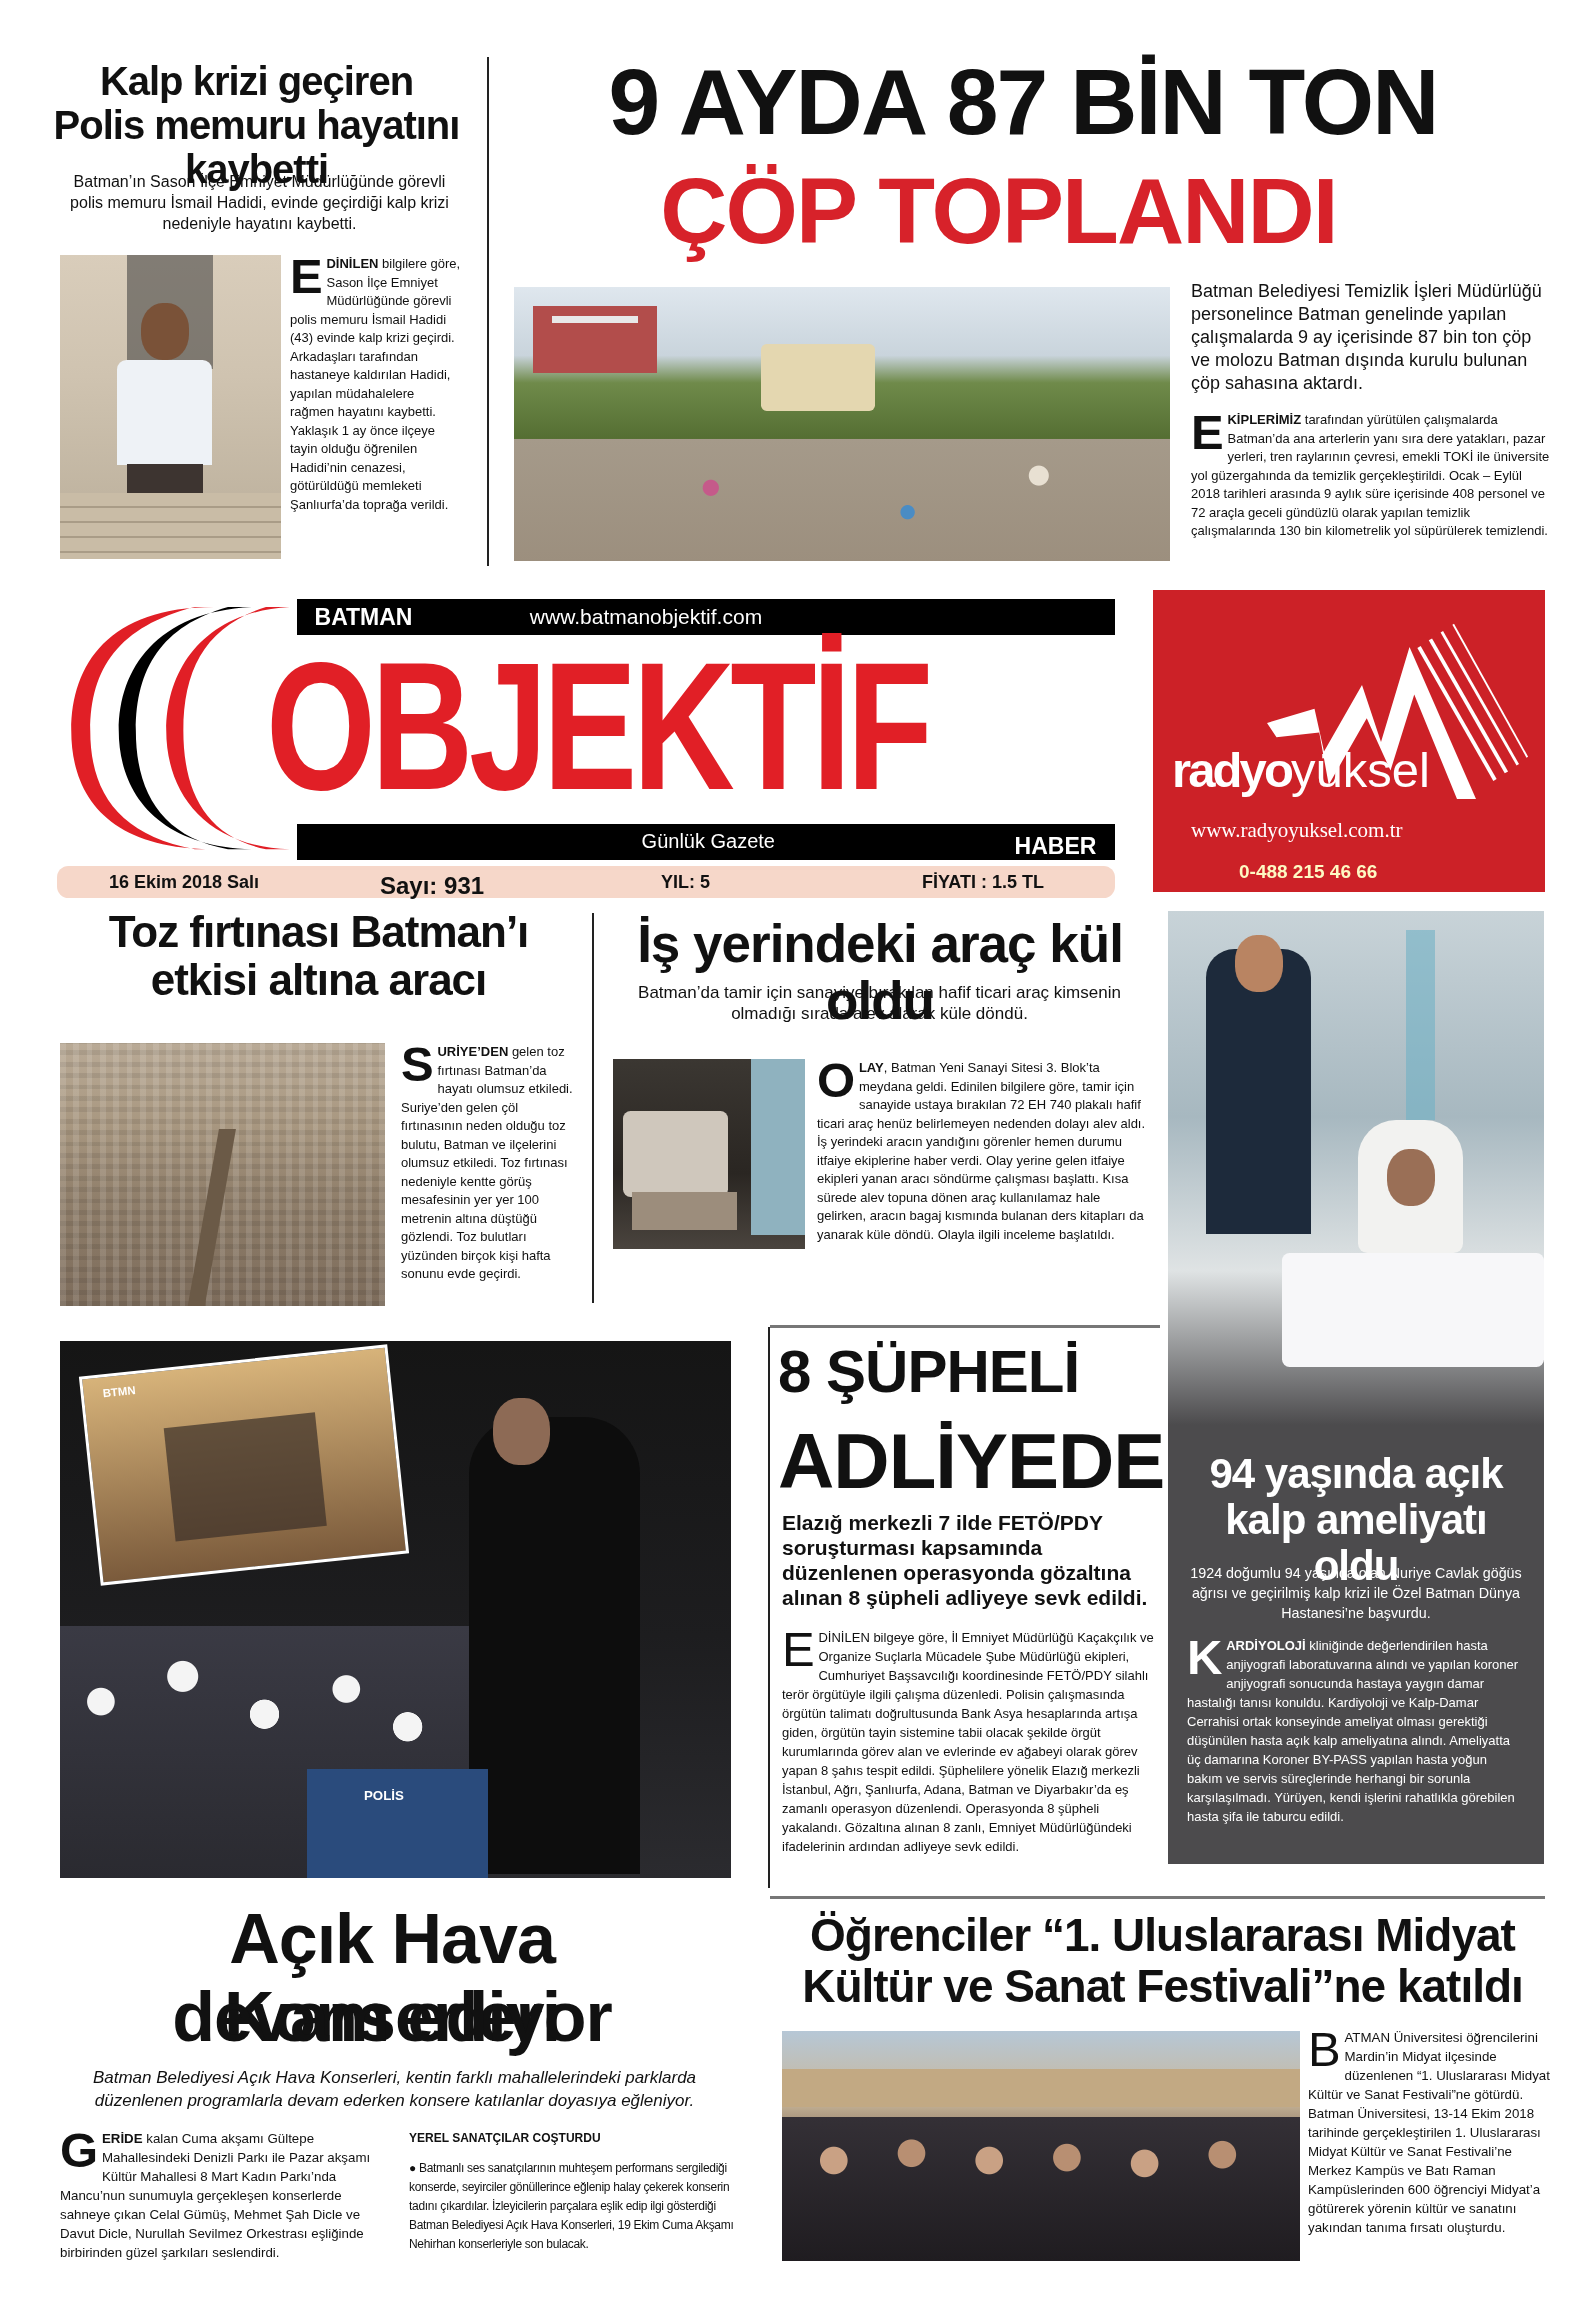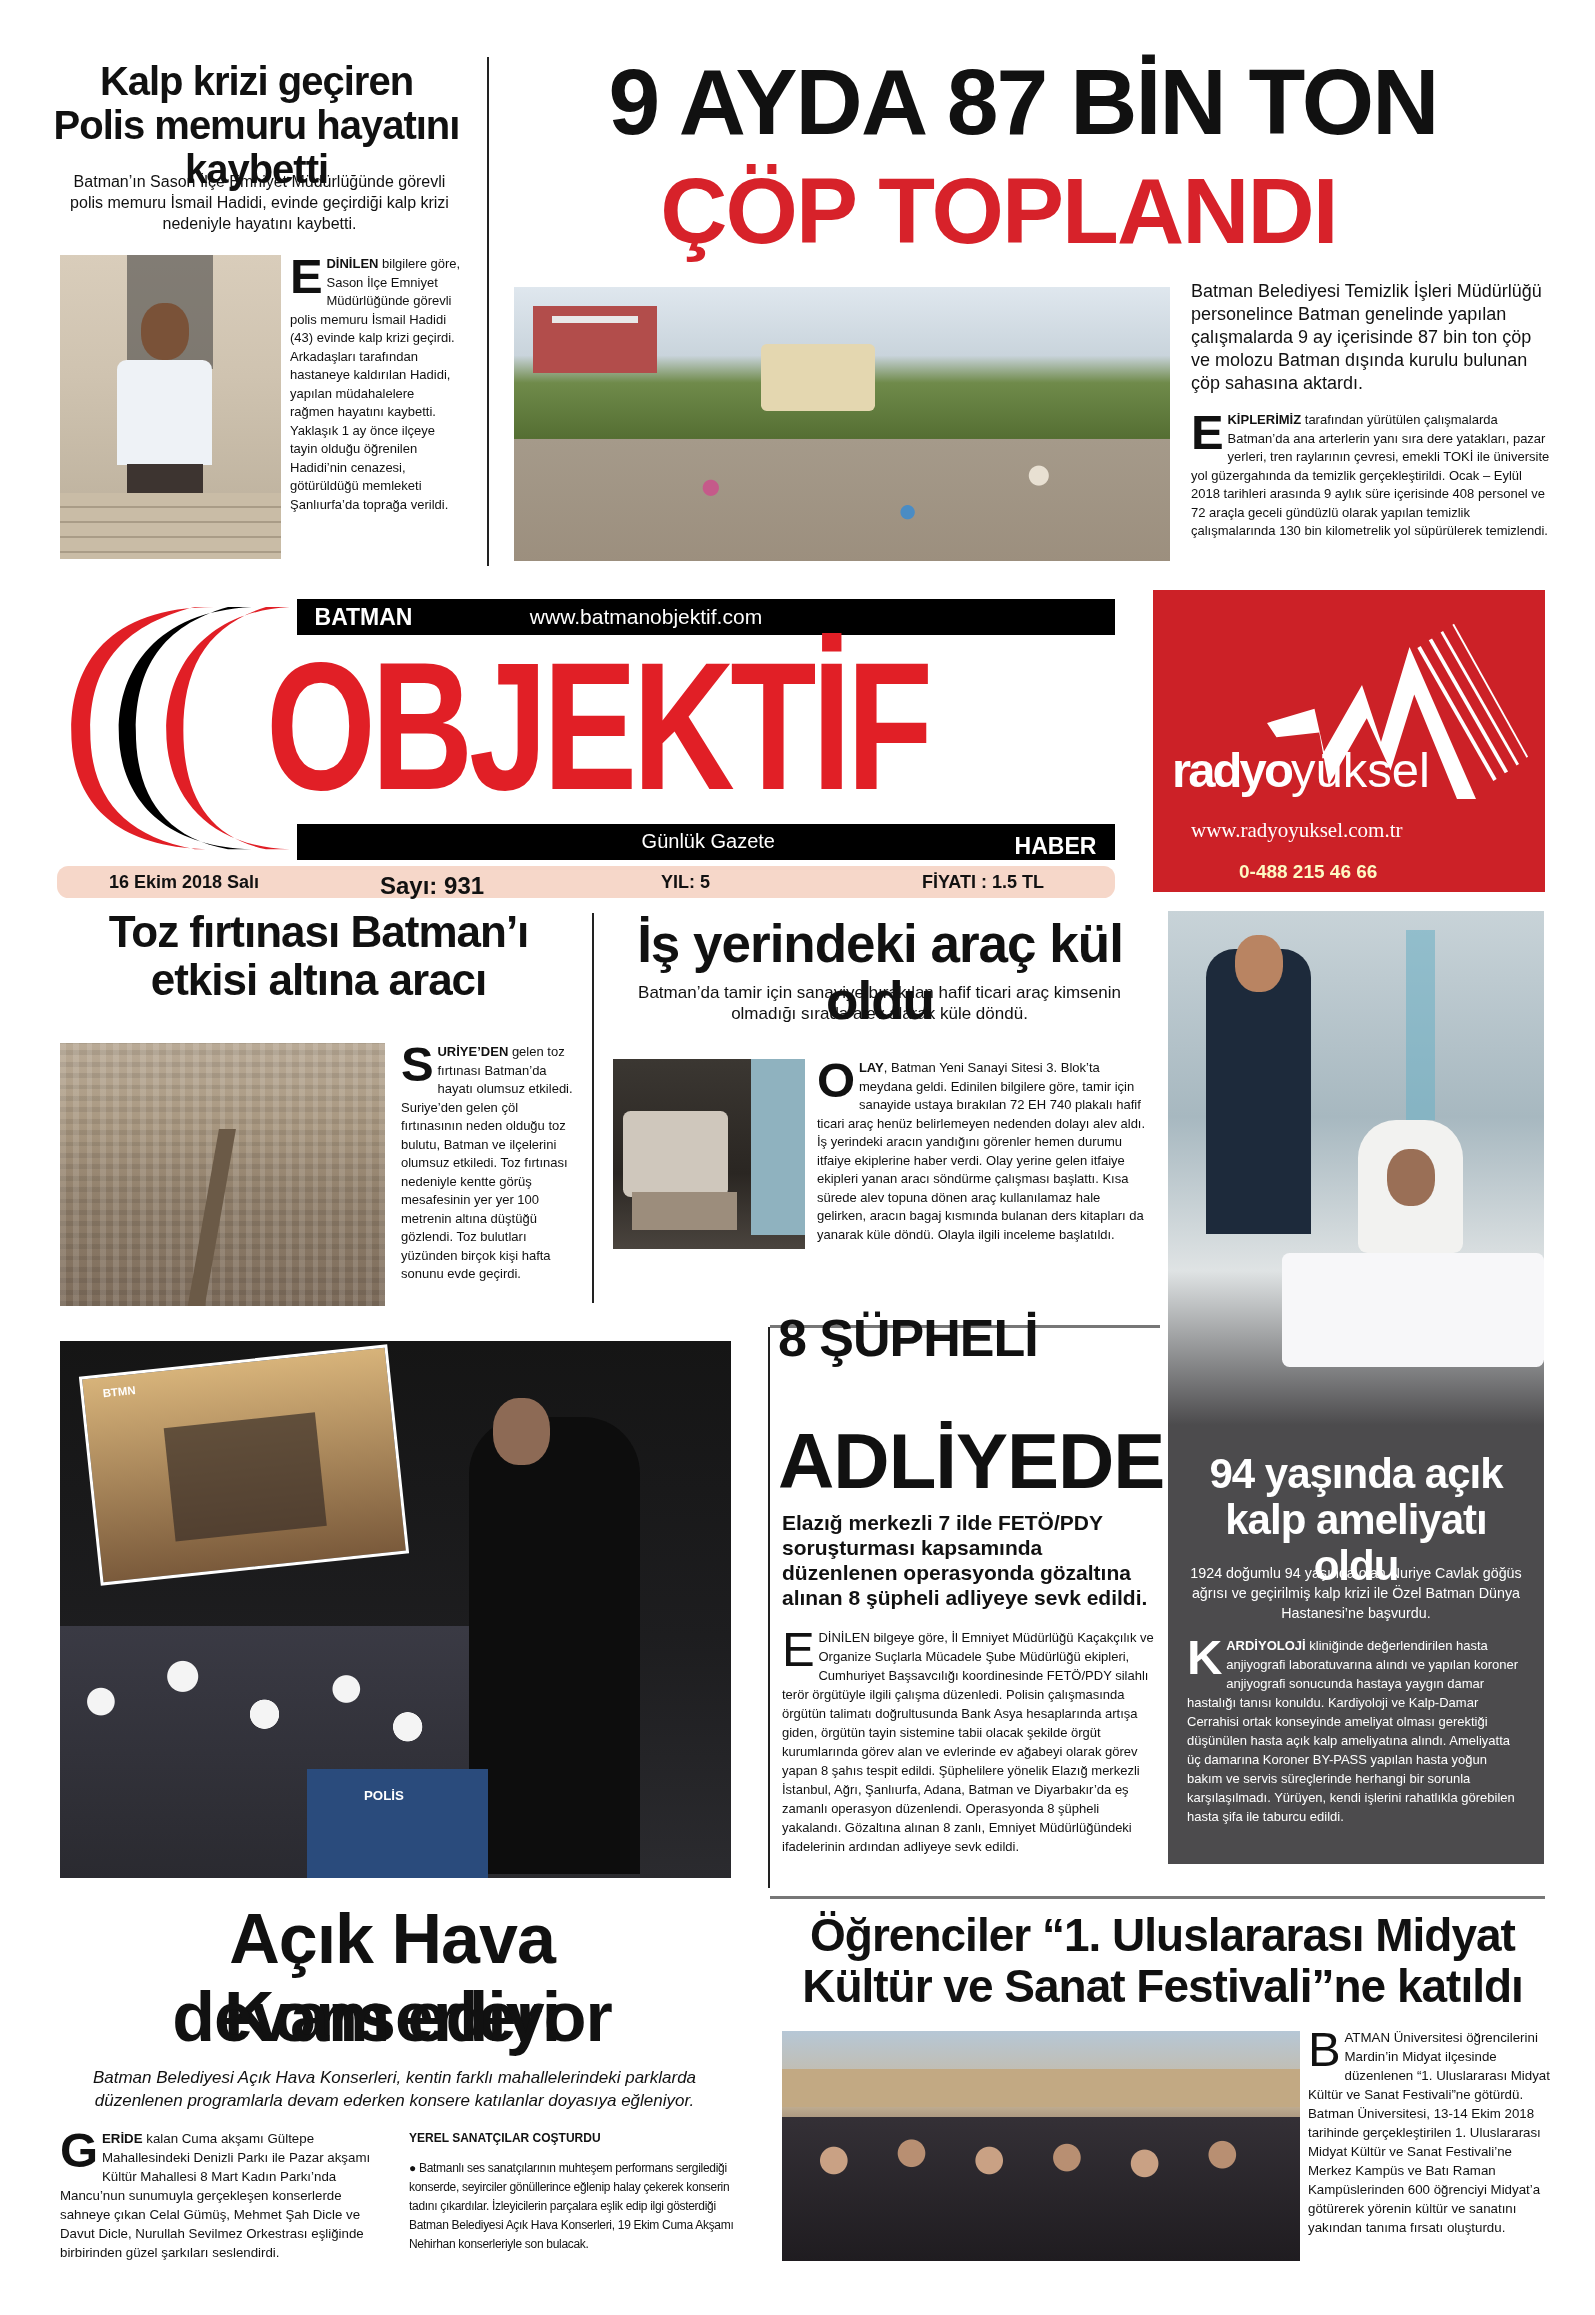--- a/index.html
+++ b/index.html
@@ -126,21 +126,21 @@
     <div style="position:absolute;left:76px;top:57px;width:152px;height:114px;background:#3a2f28;opacity:.7"></div>
     <div style="position:absolute;left:19px;top:9.5px;color:#fff;font-size:11.4px;font-weight:bold;">BTMN</div>
   </div>
   <div style="position:absolute;left:409px;top:76px;width:171px;height:457px;background:#0d0d0d;border-radius:57px 57px 0 0;"></div>
   <div style="position:absolute;left:433px;top:57px;width:57px;height:67px;background:#8d6a55;border-radius:45%;"></div>
   <div style="position:absolute;left:0;top:285px;width:409px;height:252px;background:radial-gradient(circle at 10% 30%,#f4f4f4 0 13.3px,transparent 14.3px),radial-gradient(circle at 30% 20%,#f4f4f4 0 15px,transparent 16px),radial-gradient(circle at 50% 35%,#f4f4f4 0 14.3px,transparent 15px),radial-gradient(circle at 70% 25%,#f4f4f4 0 13.3px,transparent 14.3px),radial-gradient(circle at 85% 40%,#f4f4f4 0 14.3px,transparent 15px),linear-gradient(180deg,#3a3a44,#2a2a30);"></div>
   <div style="position:absolute;left:247px;top:428px;width:181px;height:109px;background:#2a4b7c;"></div>
   <div style="position:absolute;left:304px;top:447px;color:#fff;font-size:13.3px;font-weight:bold;">POLİS</div>
 </div>
 
-<div class="abs" style="left:778px;top:1294px;width:380px;font-weight:900;font-size:52px;line-height:88px;letter-spacing:-1px;">8 ŞÜPHELİ</div>
+<div class="abs" style="left:778px;top:1328px;width:380px;font-weight:900;font-size:60px;line-height:88px;letter-spacing:-1px;">8 ŞÜPHELİ</div>
 <div class="abs" style="left:778px;top:1417px;width:380px;font-weight:900;font-size:78px;line-height:88px;letter-spacing:-1px;">ADLİYEDE</div>
 <div class="abs" style="left:782px;top:1510px;width:376px;font-weight:bold;font-size:21px;line-height:25px;">Elazığ merkezli 7 ilde FETÖ/PDY soruşturması kapsamında düzenlenen operasyonda gözaltına alınan 8 şüpheli adliyeye sevk edildi.</div>
 <div class="abs body" style="left:782px;top:1628px;width:376px;font-size:13px;line-height:19px;">
   <span class="drop" style="font-weight:normal;">E</span><span>DİNİLEN</span><span> bilgeye göre, İl Emniyet Müdürlüğü Kaçakçılık ve Organize Suçlarla Mücadele Şube Müdürlüğü ekipleri, Cumhuriyet Başsavcılığı koordinesinde FETÖ/PDY silahlı terör örgütüyle ilgili çalışma düzenledi. Polisin çalışmasında örgütün talimatı doğrultusunda Bank Asya hesaplarında artışa giden, örgütün tayin sistemine tabii olacak şekilde örgüt kurumlarında görev alan ve evlerinde ev ağabeyi olarak görev yapan 8 şahıs tespit edildi. Şüphelilere yönelik Elazığ merkezli İstanbul, Ağrı, Şanlıurfa, Adana, Batman ve Diyarbakır’da eş zamanlı operasyon düzenlendi. Operasyonda 8 şüpheli yakalandı. Gözaltına alınan 8 zanlı, Emniyet Müdürlüğündeki ifadelerinin ardından adliyeye sevk edildi.</span>
 </div>
 
 <div class="hrule" style="left:770px;top:1896px;width:775px;"></div>
 
 <div class="abs hl cond" style="left:52px;top:1900px;width:680px;font-size:70px;line-height:78px;">Açık Hava Konserleri</div>
 <div class="abs hl cond" style="left:52px;top:1978px;width:680px;font-size:70px;line-height:78px;">devam ediyor</div>

